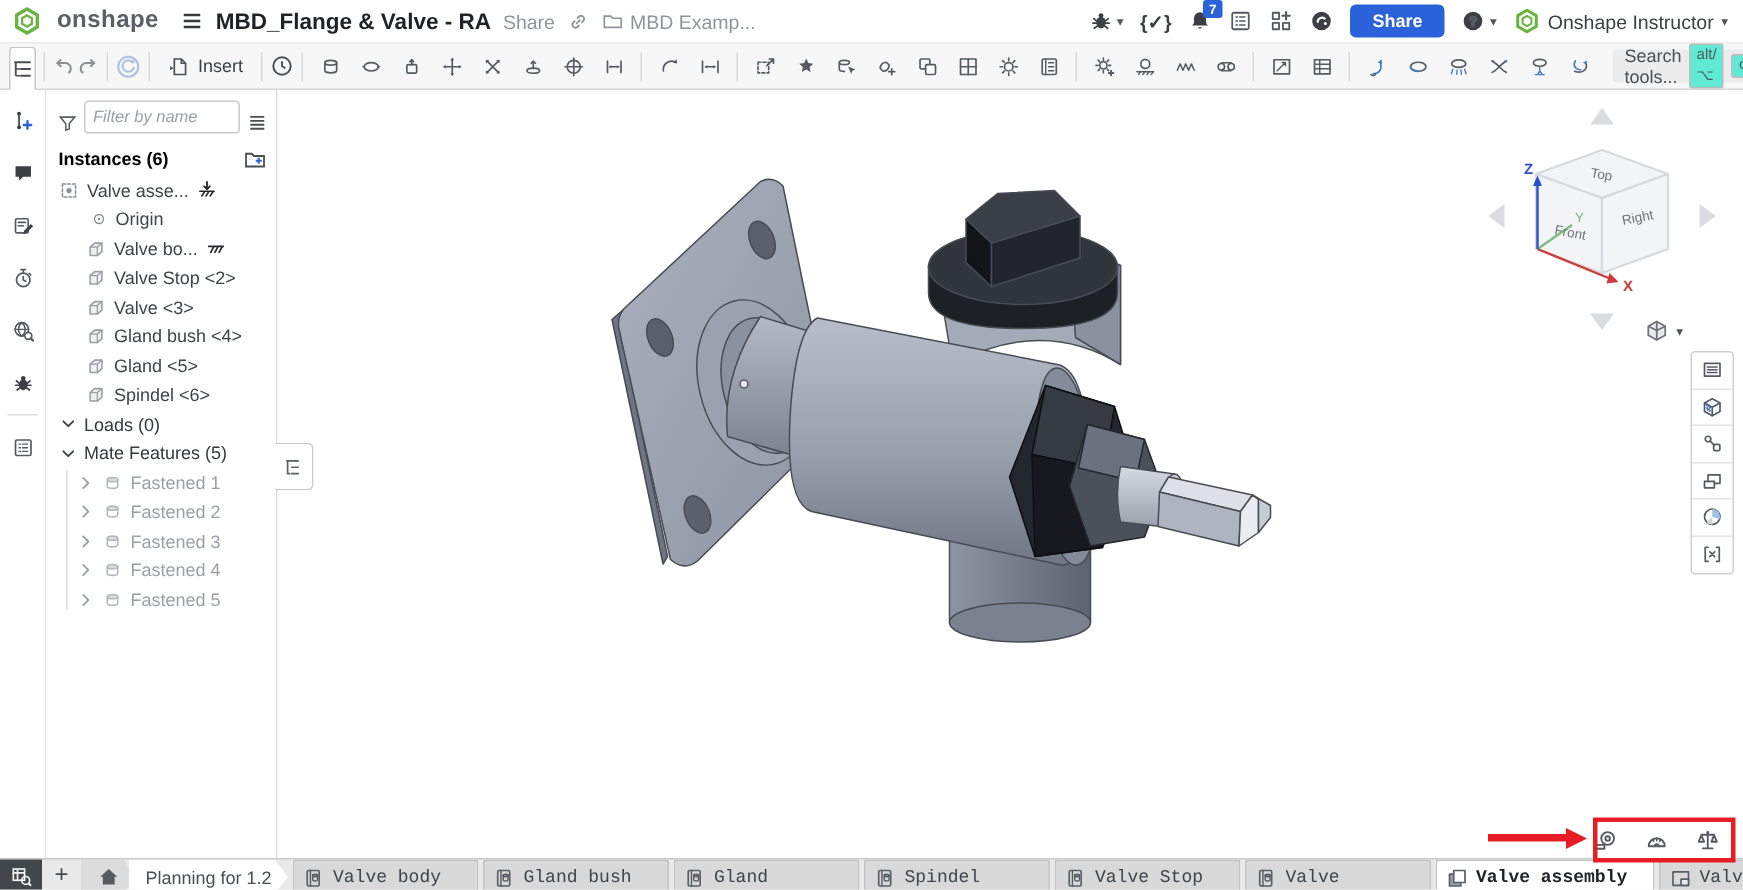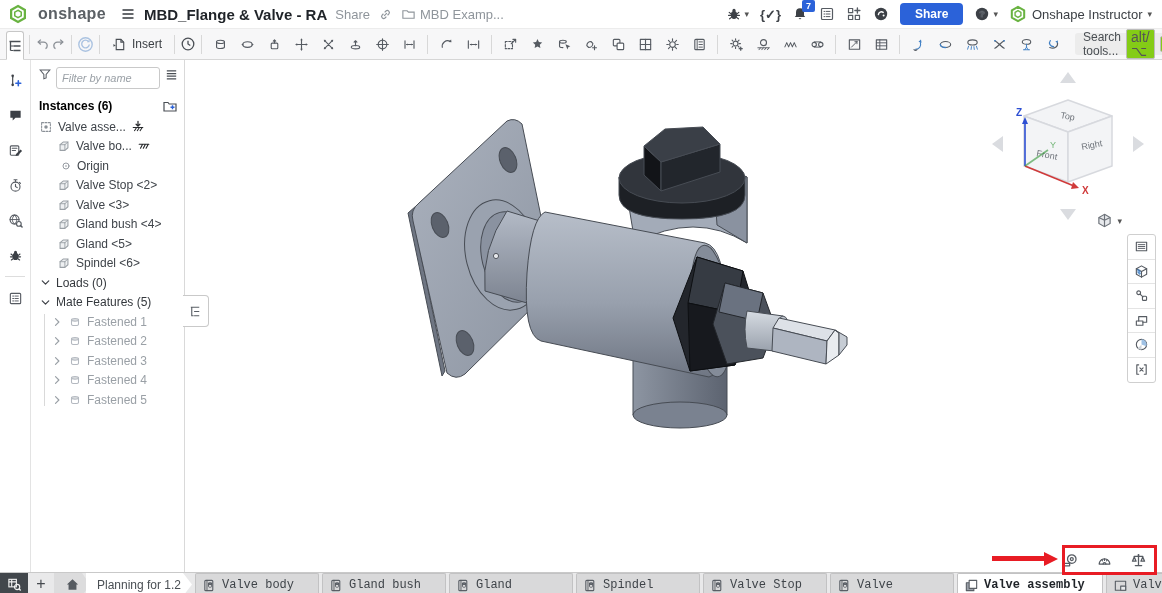--- a/index.html
+++ b/index.html
@@ -18,28 +18,28 @@
   .icn{display:inline-flex;align-items:center;justify-content:center;line-height:1;}
   .caret{font-size:9px;color:#555;}
   .braces{font-size:13px;font-weight:bold;color:#3c4046;}
   
   .tbar{height:30px;display:flex;align-items:center;background:#f7f7f8;border-top:1px solid #ececec;border-bottom:1px solid #d6d6d6;padding:0 6px;gap:1px;}
   .tb{width:26px;height:25px;display:flex;align-items:center;justify-content:center;background:transparent;border:none;border-radius:3px;padding:0;cursor:pointer;}
   .tb.pressed{background:#fff;border:1px solid #c7c7c7;border-bottom-color:#fff;border-radius:3px 3px 0 0;height:29px;margin-top:3px;}
   .tb.withlabel{width:auto;padding:0 7px;gap:5px;font-size:12px;color:#3c4045;}
   .sep{width:1px;height:19px;background:#d8d8d8;margin:0 4px;flex:0 0 1px;}
   .search-chip{margin-left:8px;display:flex;align-items:center;gap:5px;background:#ececec;border-radius:3px;height:22px;padding:0 8px;color:#4a4f54;cursor:pointer;}
-  .kbd{background:#84cc16;border:1px solid #bcbcbc;border-radius:2px;font-size:14px;padding:0 4px;line-height:14px;color:#555;}
+  .kbd{background:#5eead4;border:1px solid #bcbcbc;border-radius:2px;font-size:10px;padding:0 4px;line-height:14px;color:#555;}
   
   .main{display:flex;height:512px;position:relative;}
   .rail{width:30px;border-right:1px solid #e3e3e3;display:flex;flex-direction:column;align-items:center;padding-top:10px;gap:15px;flex:0 0 30px;}
   .rail .rb{width:22px;height:20px;display:flex;align-items:center;justify-content:center;background:none;border:none;padding:0;cursor:pointer;}
   .rail hr{width:20px;border:none;border-top:1px solid #ddd;margin:-4px 0;}
   .panel{width:153px;flex:0 0 153px;border-right:1px solid #d9d9d9;padding-top:7px;position:relative;background:#fff;}
-  .filter-row{display:flex;align-items:flex-start;gap:4px;padding:0 5px 6px 7px;}
+  .filter-row{display:flex;align-items:flex-end;gap:4px;padding:0 5px 6px 7px;}
   .filter-input{flex:1;width:84px;height:20px;border:1px solid #c9c9c9;border-radius:3px;font-style:italic;font-size:11px;padding:0 5px;color:#444;font-family:"Liberation Sans",sans-serif;}
   .filter-input::placeholder{color:#9aa0a6;}
   .sec-hdr{display:flex;align-items:center;font-weight:bold;color:#000000;padding:3px 6px 3px 8px;}
   .sec-hdr .icn{margin-left:auto;cursor:pointer;}
   .trow{display:flex;align-items:center;gap:5px;height:19.5px;padding-left:26px;color:#3f444a;white-space:nowrap;cursor:pointer;}
   .trow.root{padding-left:8px;}
   .trow.hdr2{padding-left:8px;gap:4px;color:#34383d;}
   .trow.gray{color:#9aa0a6;padding-left:20px;}
   .mates-wrap{position:relative;}
   .mates-wrap:before{content:"";position:absolute;left:13px;top:2px;bottom:4px;width:1px;background:#d9d9d9;}
@@ -490,42 +490,42 @@
               </svg>
             </span>
             <span>Valve asse...</span>
             <span class="icn">
               <svg width="14" height="14" viewBox="0 0 16 16" fill="none" stroke="#565b62" stroke-width="1.2" stroke-linecap="round" stroke-linejoin="round">
                 <path d="M8 1.5V7M5.8 4.8 8 7l2.2-2.2" stroke="#26282b" stroke-width="1.4"></path>
                 <path d="M2.5 8.6h11M4 12.2l2.4-3.6M7.2 12.2l2.4-3.6M10.4 12.2l2.4-3.6" stroke="#26282b"></path>
               </svg>
             </span>
           </div>
+          <div class="trow" style="padding-left:29px;">
+            <span class="icn">
+              <svg width="12" height="12" viewBox="0 0 16 16" fill="none" stroke="#565b62" stroke-width="1.2" stroke-linecap="round" stroke-linejoin="round">
+                <circle cx="8" cy="8" r="4" stroke="#8a9097"></circle>
+                <circle cx="8" cy="8" r="1.1" fill="#8a9097" stroke="none"></circle>
+              </svg>
+            </span>
+            <span>Origin</span>
+          </div>
           <div class="trow">
             <span class="icn">
               <svg width="14" height="14" viewBox="0 0 16 16" fill="none" stroke="#565b62" stroke-width="1.2" stroke-linecap="round" stroke-linejoin="round">
                 <path d="M3.5 6.5 7 3.5h5.5V10L9 13H3.5z" fill="#eef0f2" stroke="#9aa0a6"></path>
                 <path d="M3.5 6.5H9M9 6.5l3.5-3M9 6.5V13" stroke="#9aa0a6" stroke-width="1"></path>
               </svg>
             </span>
             <span>Valve bo...</span>
             <span class="icn">
               <svg width="14" height="14" viewBox="0 0 16 16" fill="none" stroke="#565b62" stroke-width="1.2" stroke-linecap="round" stroke-linejoin="round">
                 <path d="M2.5 6h11M4 10.6 6.4 6M7.2 10.6 9.6 6M10.4 10.6 12.8 6" stroke="#26282b" stroke-width="1.3"></path>
               </svg>
             </span>
-          </div>
-          <div class="trow" style="padding-left:29px;">
-            <span class="icn">
-              <svg width="12" height="12" viewBox="0 0 16 16" fill="none" stroke="#565b62" stroke-width="1.2" stroke-linecap="round" stroke-linejoin="round">
-                <circle cx="8" cy="8" r="4" stroke="#8a9097"></circle>
-                <circle cx="8" cy="8" r="1.1" fill="#8a9097" stroke="none"></circle>
-              </svg>
-            </span>
-            <span>Origin</span>
           </div>
           <div class="trow">
             <span class="icn">
               <svg width="14" height="14" viewBox="0 0 16 16" fill="none" stroke="#565b62" stroke-width="1.2" stroke-linecap="round" stroke-linejoin="round">
                 <path d="M3.5 6.5 7 3.5h5.5V10L9 13H3.5z" fill="#eef0f2" stroke="#9aa0a6"></path>
                 <path d="M3.5 6.5H9M9 6.5l3.5-3M9 6.5V13" stroke="#9aa0a6" stroke-width="1"></path>
               </svg>
             </span>
             <span>Valve Stop &lt;2&gt;</span>
           </div>

